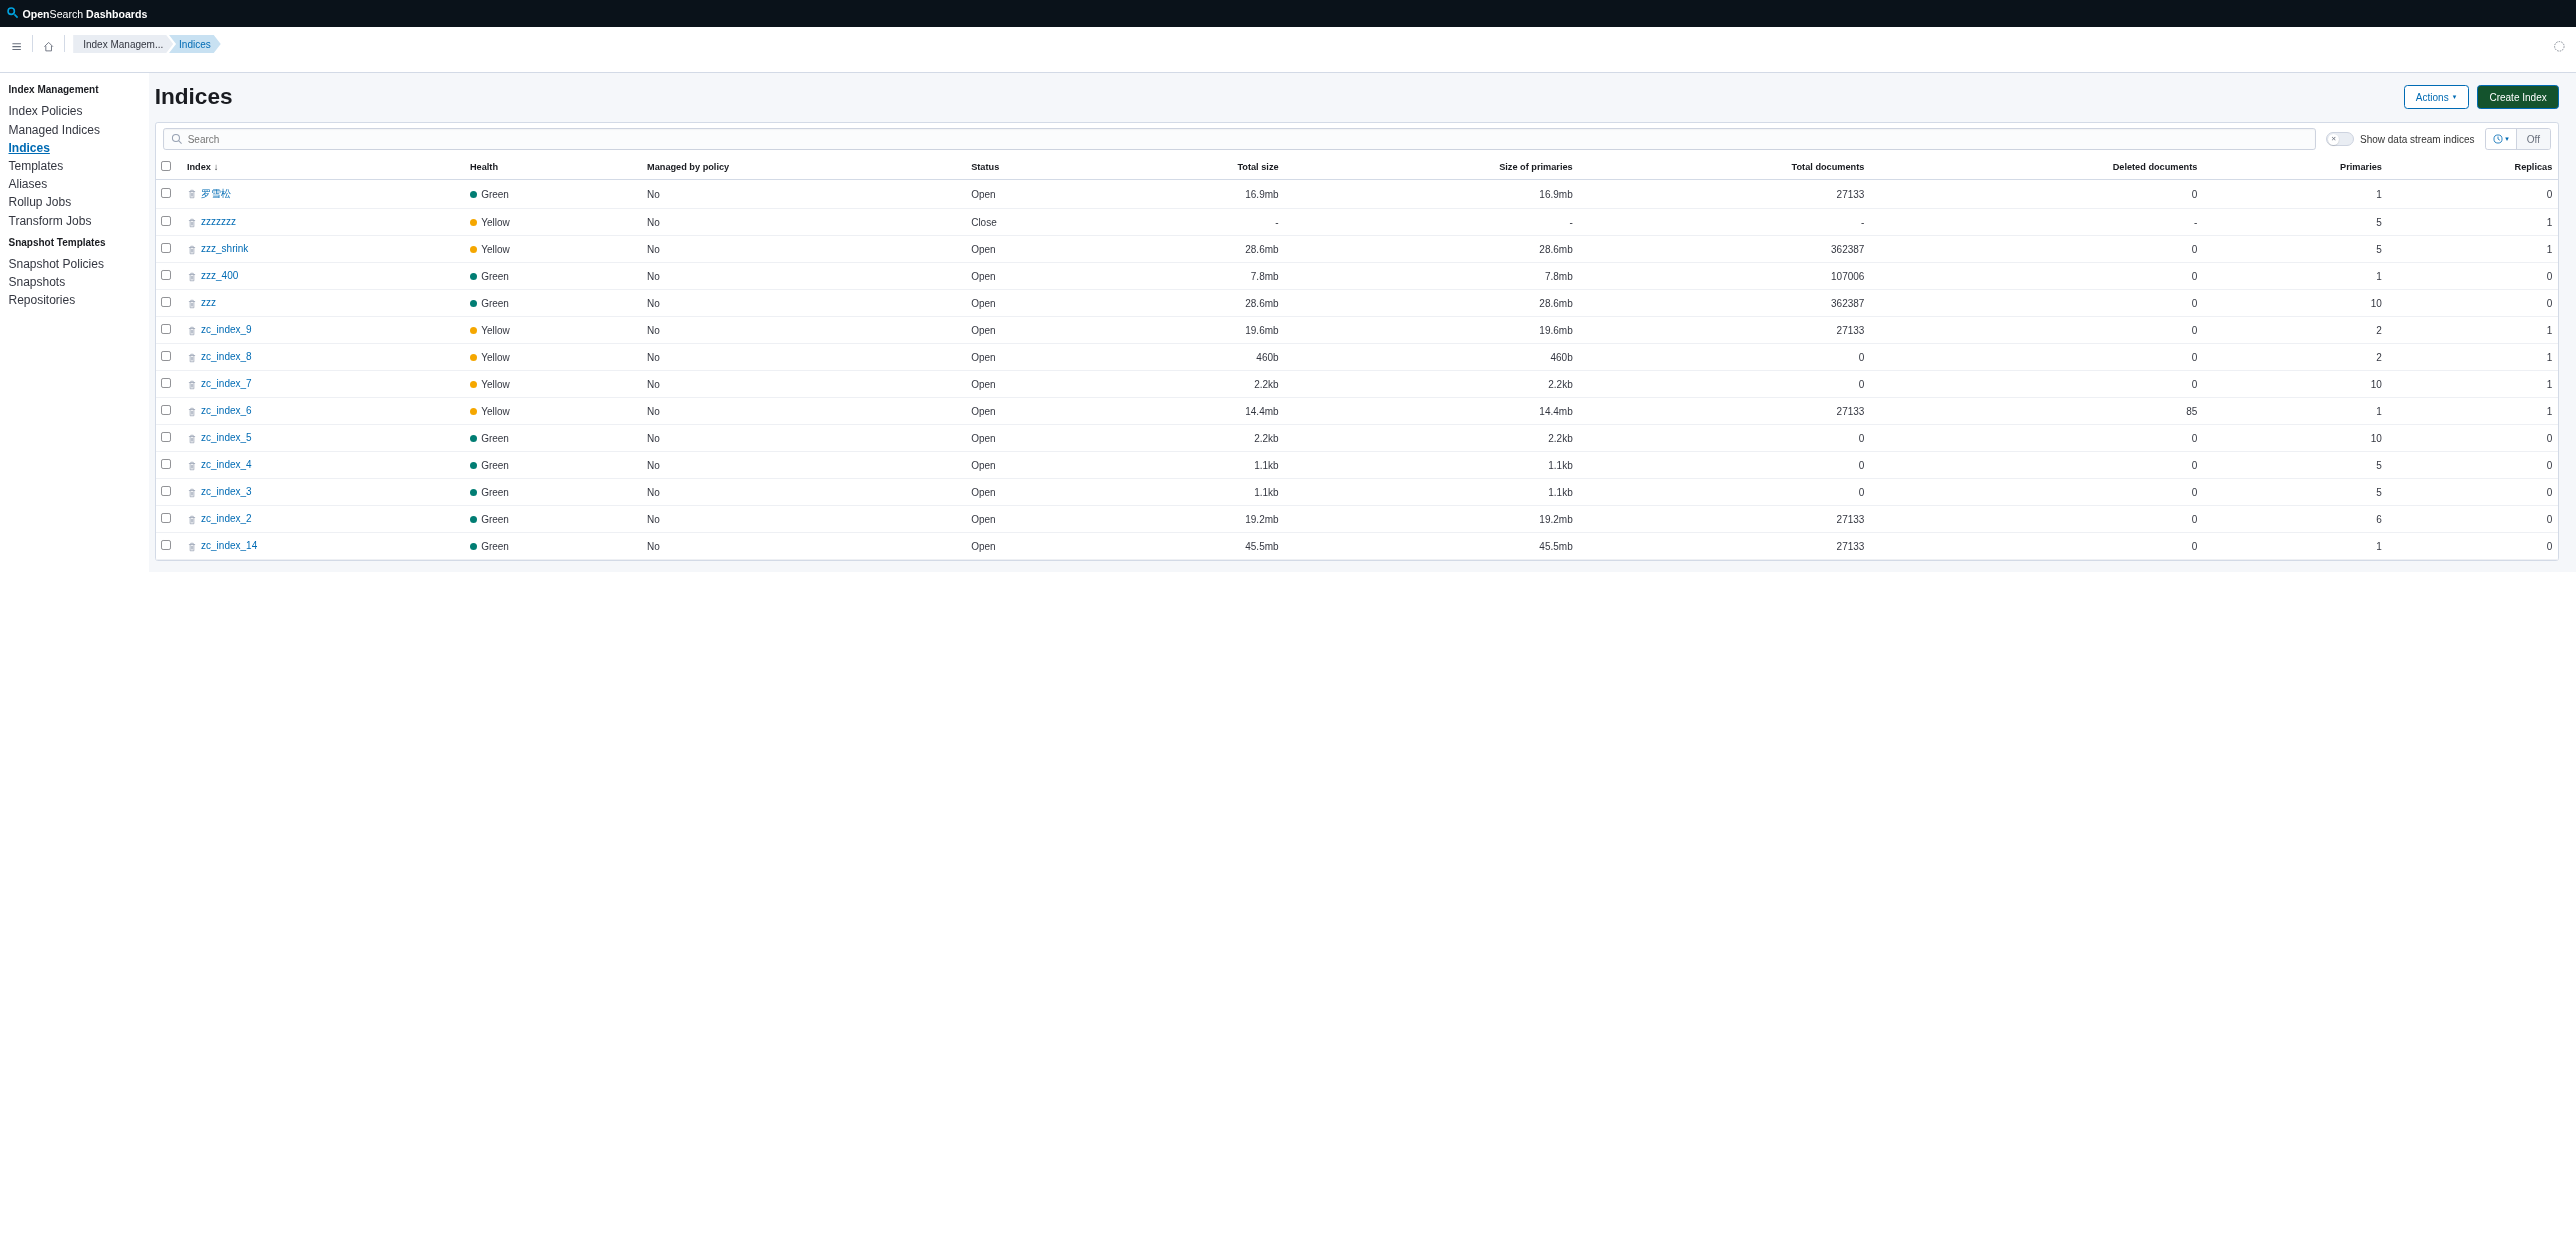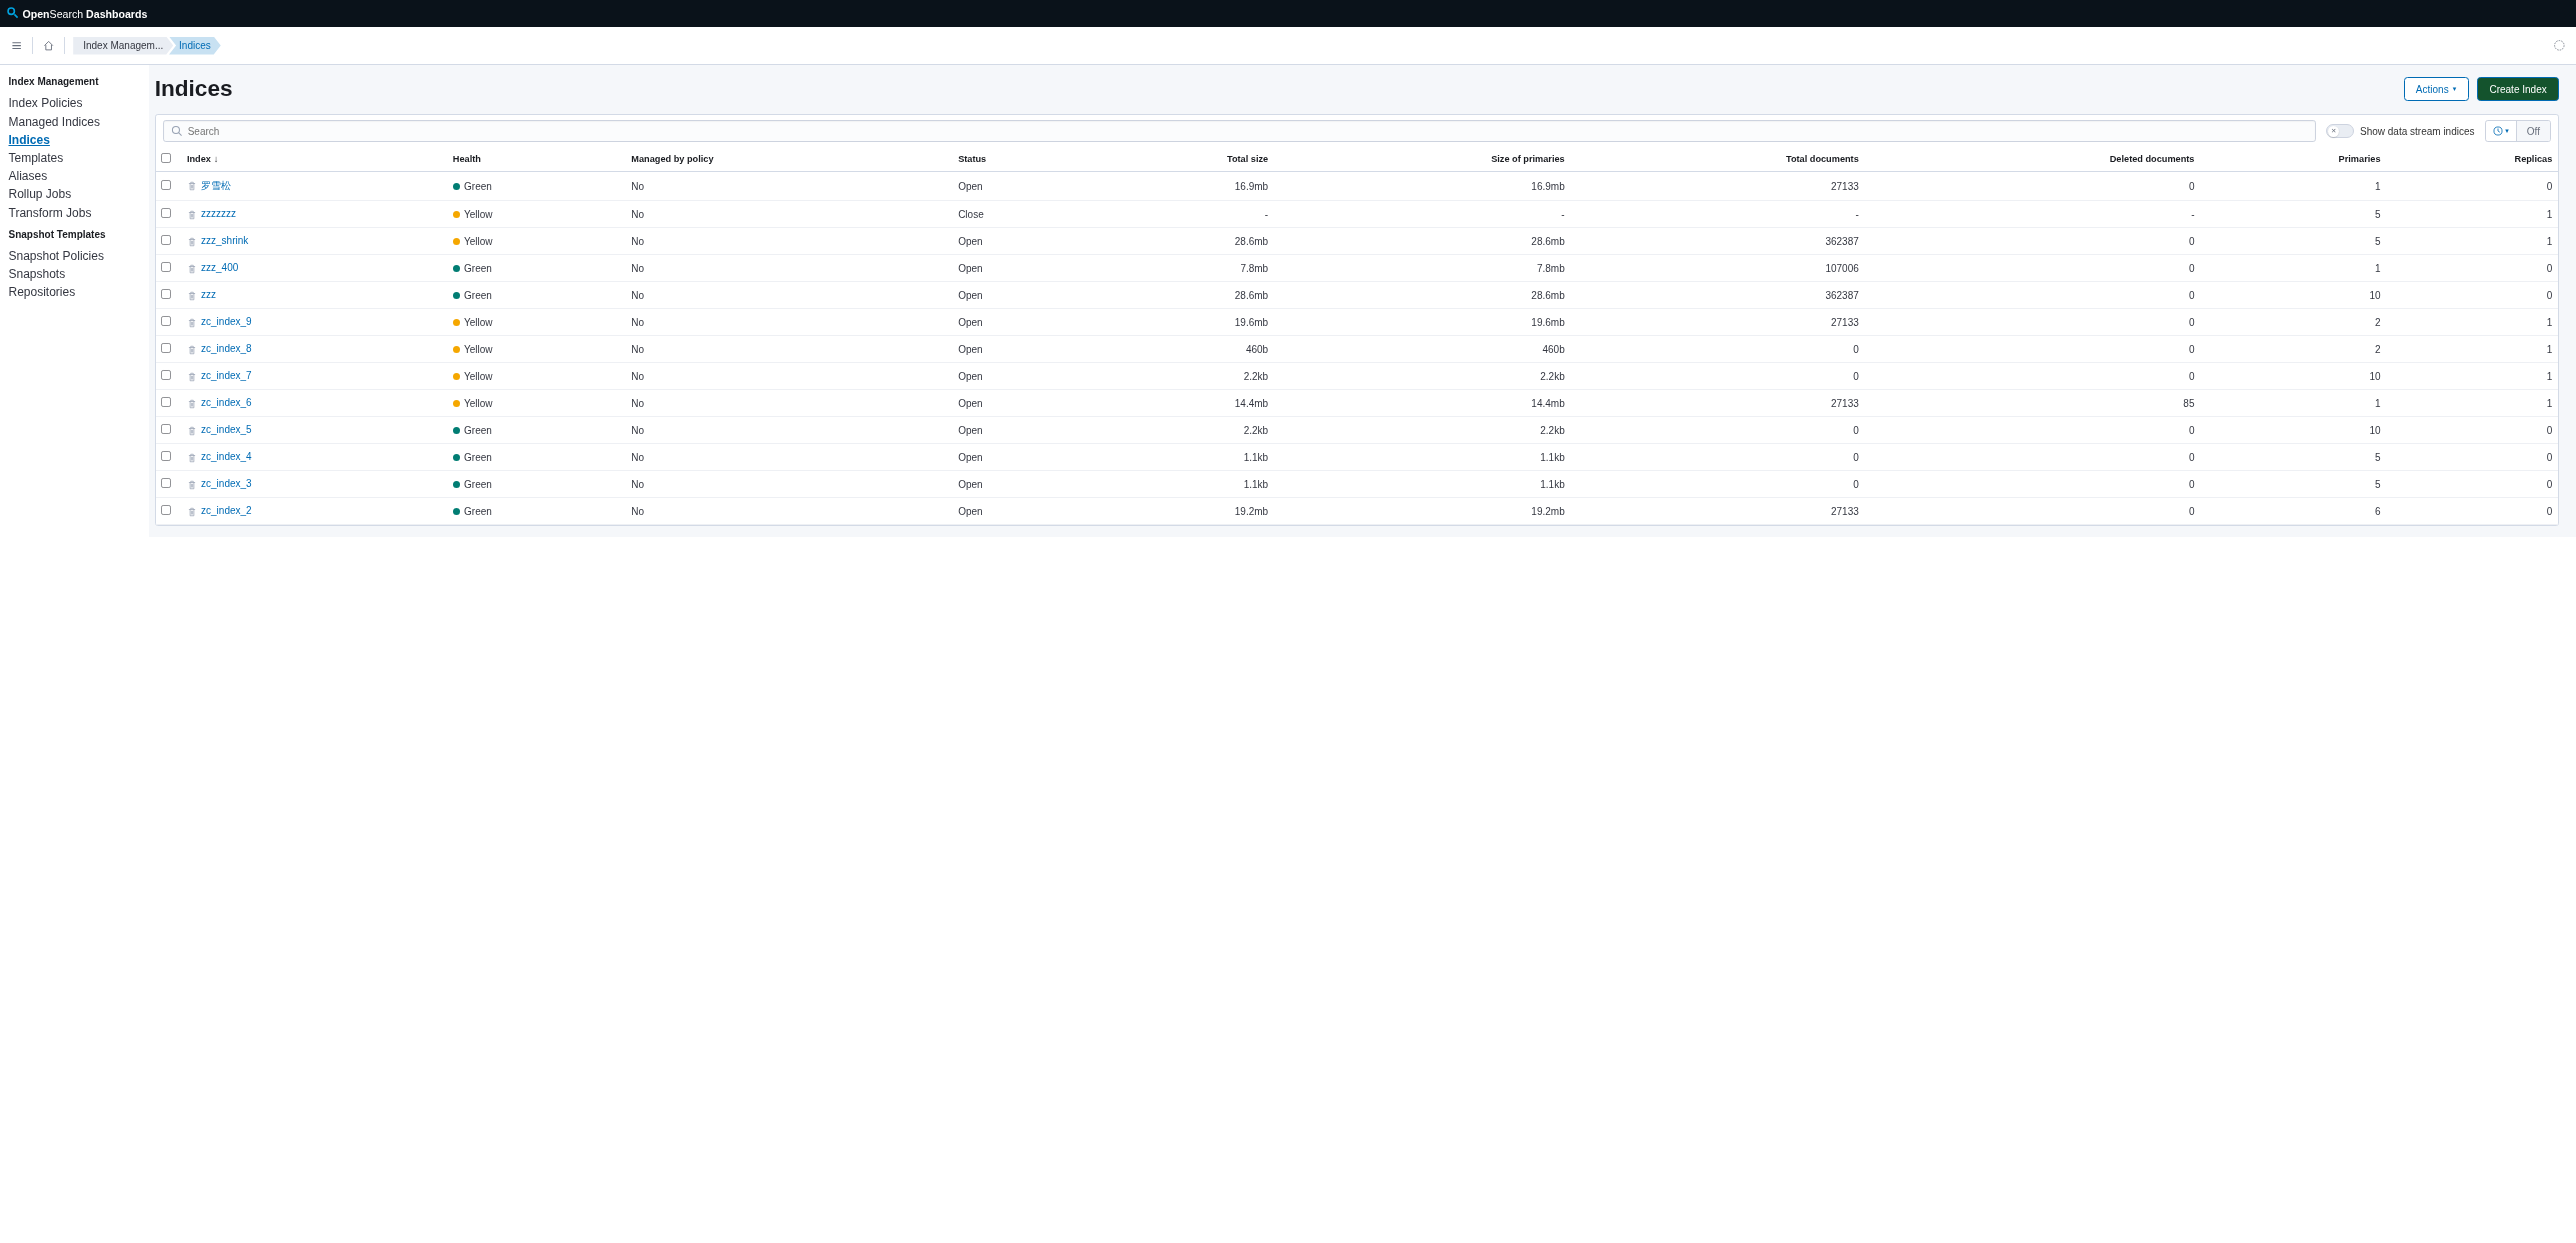--- a/index.html
+++ b/index.html
@@ -6,21 +6,21 @@
   body { font-family: -apple-system, BlinkMacSystemFont, "Segoe UI", Helvetica, Arial, sans-serif; font-size: 10px; color: #333; background: #fff; }
   
   
   .app-header { background: #0a121a; height: 27px; display: flex; align-items: center; padding: 0 7px; }
   .logo { display: flex; align-items: center; gap: 2.8px; color: #fff; }
   .logo-mark { width: 12.7px; height: 12.7px; }
   .logo-text { color: #fff; font-size: 10.6px; font-weight: 400; }
   .logo-text .bold { font-weight: 700; }
   
   
-  .toolbar { background: #fff; border-bottom: 0.7px solid #d3dae6; height: 38px; display: flex; align-items: center; padding: 0 5.7px; }
+  .toolbar { background: #fff; border-bottom: 0.7px solid #d3dae6; height: 38px; display: flex; align-items: flex-start; padding: 0 5.7px; margin-top: 8px; }
   .tool-btn { width: 22.6px; height: 22.6px; display: flex; align-items: center; justify-content: center; color: #69707d; cursor: pointer; }
   .tool-sep { width: 0.7px; height: 17px; background: #d3dae6; margin: 0 4.2px; }
   .breadcrumb { display: flex; align-items: center; margin-left: 4.2px; }
   .crumb { background: #e9edf3; padding: 3.5px 10px; font-size: 10px; color: #343741; position: relative; margin-right: -4.2px; clip-path: polygon(0 0, calc(100% - 7px) 0, 100% 50%, calc(100% - 7px) 100%, 0 100%, 7px 50%); }
   .crumb:first-child { clip-path: polygon(0 0, calc(100% - 7px) 0, 100% 50%, calc(100% - 7px) 100%, 0 100%); }
   .crumb.active { background: #c8e1f2; color: #006bb4; font-weight: 500; }
   .spacer { flex: 1; }
   
   
   .layout { display: flex; }
@@ -390,18 +390,35 @@
               <td><span class="health-dot" style="background:#017d73"></span>Green</td>
               <td>No</td>
               <td>Open</td>
               <td class="num">19.2mb</td>
               <td class="num">19.2mb</td>
               <td class="num">27133</td>
               <td class="num">0</td>
               <td class="num">6</td>
               <td class="num">0</td>
             </tr>
+            <tr>
+              <td><span class="check"></span></td>
+              <td><span class="trash">
+                  <svg width="10" height="10" viewBox="0 0 16 16">
+                    <path d="M3 4h10M6 4V2h4v2M5 4v10h6V4M7 6v6M9 6v6" fill="none" stroke="#98a2b3" stroke-width="1.2"></path>
+                  </svg>
+                </span><span class="idx-link">zc_index_14</span></td>
+              <td><span class="health-dot" style="background:#017d73"></span>Green</td>
+              <td>No</td>
+              <td>Open</td>
+              <td class="num">45.5mb</td>
+              <td class="num">45.5mb</td>
+              <td class="num">27133</td>
+              <td class="num">0</td>
+              <td class="num">1</td>
+              <td class="num">0</td>
+            </tr>
           </tbody>
       </table>
     </div>
   </div>
 </div>
 
 
 </body></html>

